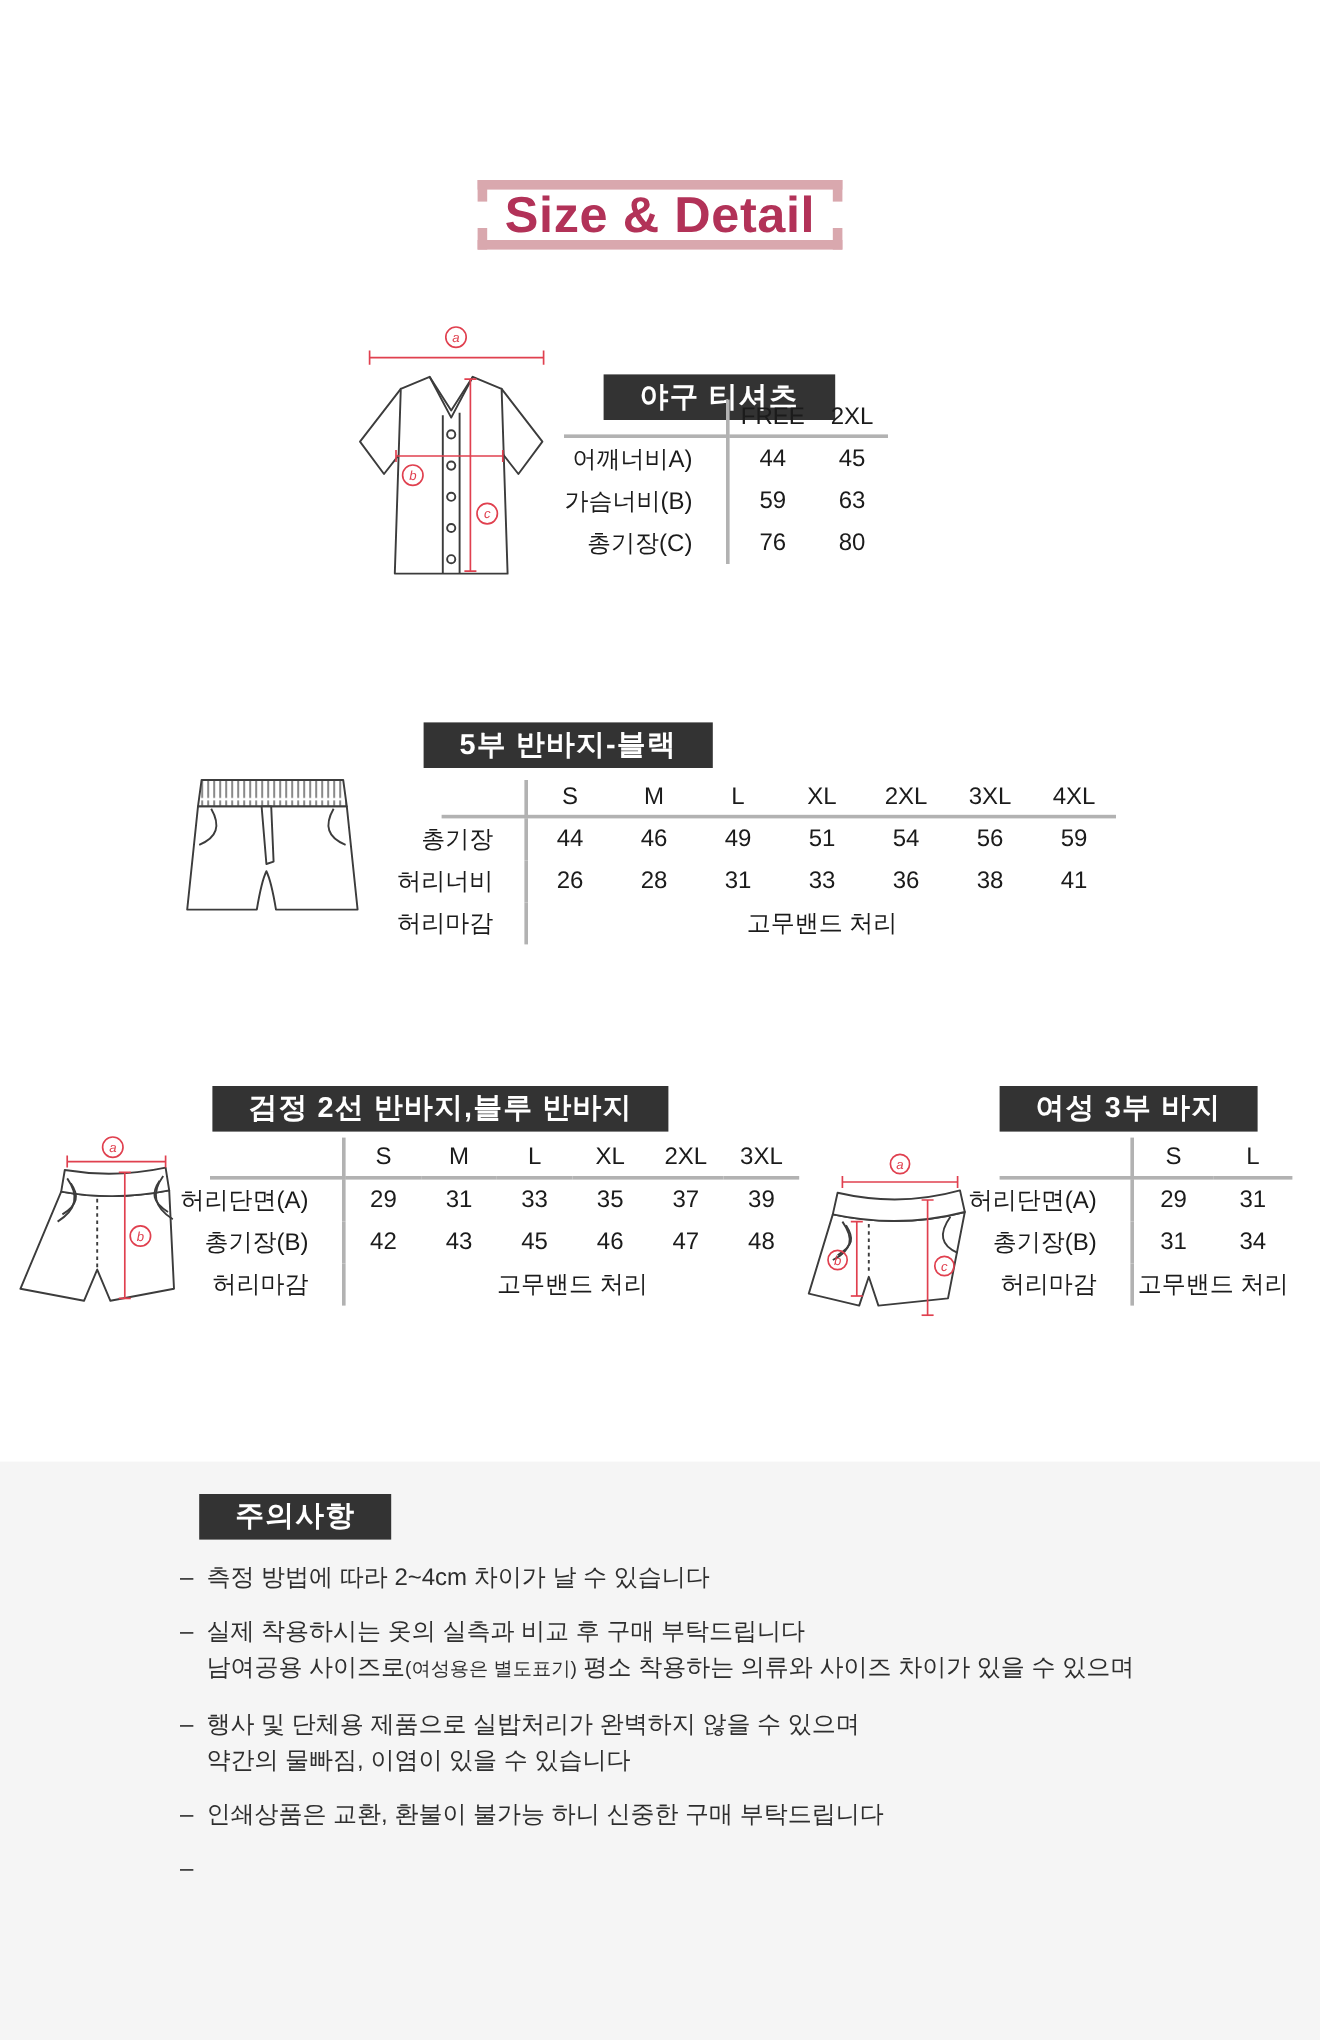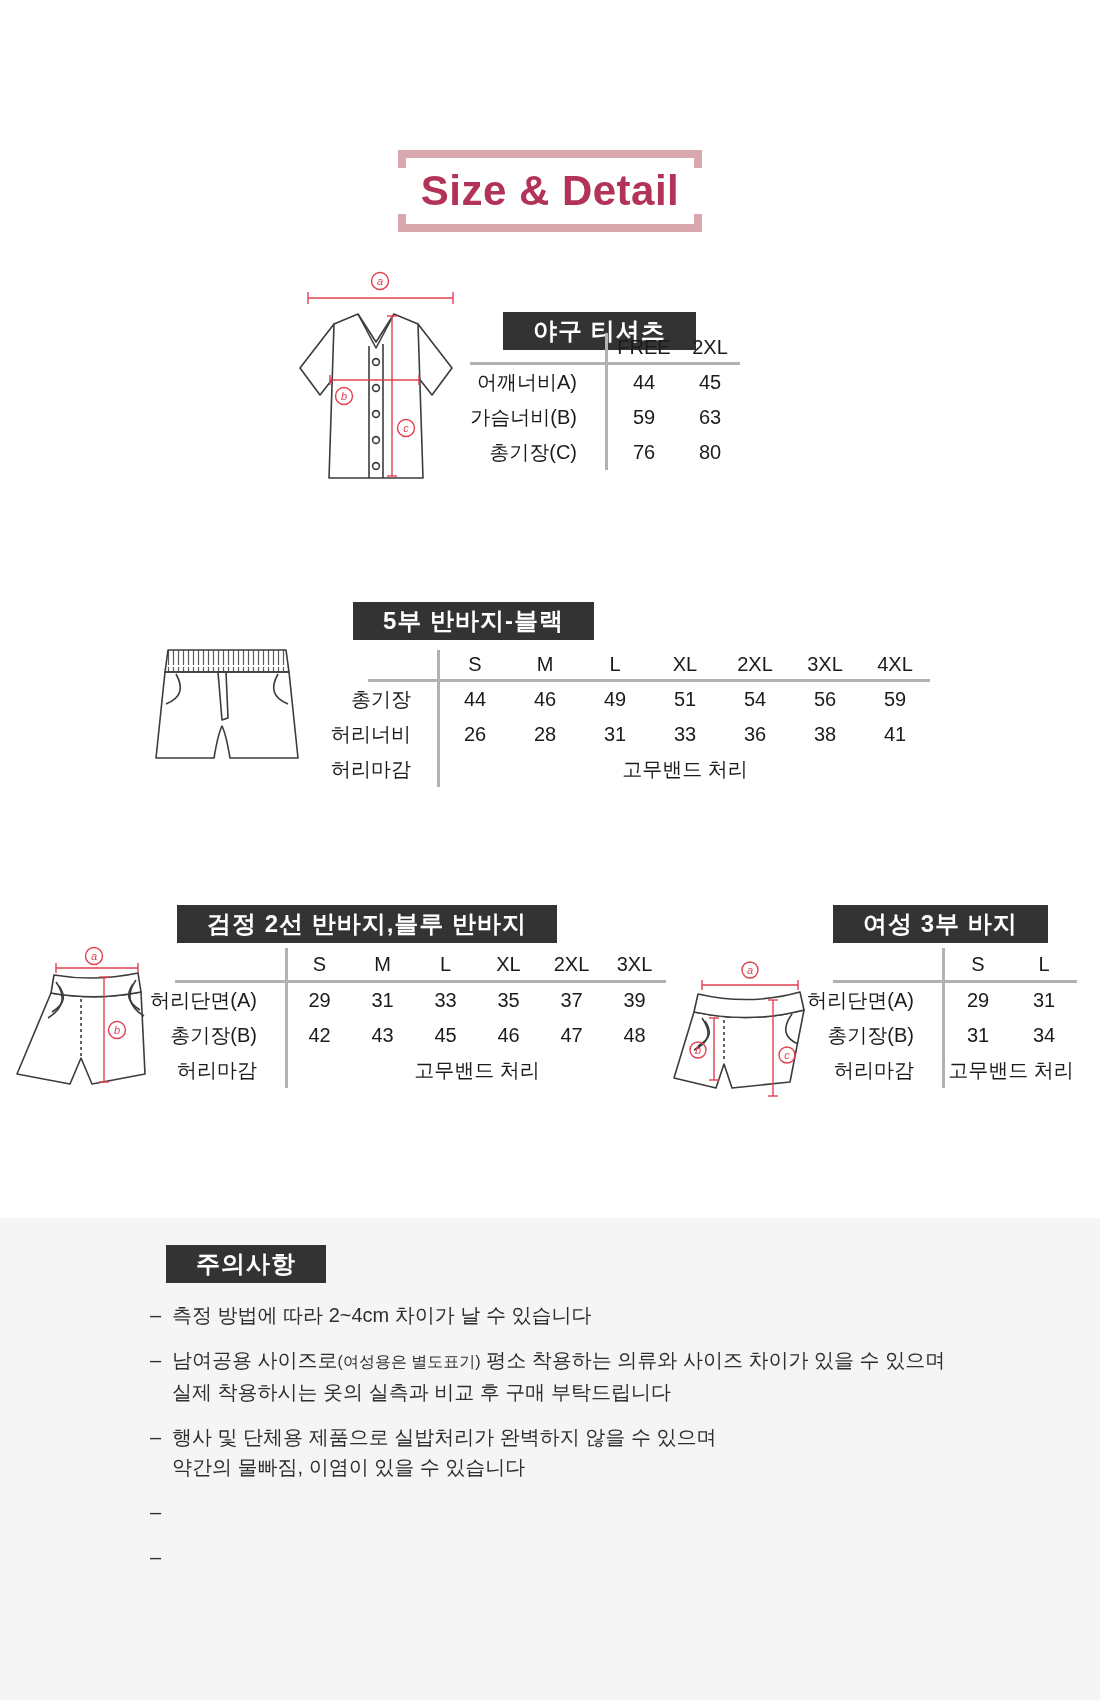--- a/index.html
+++ b/index.html
@@ -1,20 +1,20 @@
 <!DOCTYPE html>
 <html><head>
 <meta charset="utf-8">
 <style>
   * { margin:0; padding:0; box-sizing:border-box; }
   body { background:#fff; font-family:"Liberation Sans", sans-serif; }
   .canvas { position:relative; width:1100px; height:1700px; background:#ffffff; overflow:hidden; }
 
   
-  .hero { position:absolute; left:398px; top:150px; width:304px; height:82px; }
+  .hero { position:absolute; left:398px; top:150px; width:304px; height:58px; }
   .bk-top { position:absolute; top:0; left:0; width:100%; height:18px;
             border-top:8px solid #d9a8ae; border-left:8px solid #d9a8ae; border-right:8px solid #d9a8ae; }
   .bk-bot { position:absolute; bottom:0; left:0; width:100%; height:18px;
             border-bottom:8px solid #d9a8ae; border-left:8px solid #d9a8ae; border-right:8px solid #d9a8ae; }
   .hero-title { position:absolute; left:0; top:0; width:100%; height:100%;
                 display:flex; align-items:center; justify-content:center;
                 font-size:42px; font-weight:bold; color:#b23258; letter-spacing:0.5px; }
 
   
   .tbox { position:absolute; background:#333333; color:#ffffff; font-size:24px; font-weight:bold;
@@ -260,32 +260,35 @@
   <div class="notes">
     <div class="note">
       <span class="dash">–</span>
       <div>
         <div>측정 방법에 따라 2~4cm 차이가 날 수 있습니다</div>
       </div>
     </div>
     <div class="note">
       <span class="dash">–</span>
       <div>
+        <div>실제 착용하시는 옷의 실측과 비교 후 구매 부탁드립니다</div>
         <div><span>남여공용 사이즈로</span><span class="sm">(여성용은 별도표기)</span><span> 평소 착용하는 의류와 사이즈 차이가 있을 수 있으며</span></div>
-        <div>실제 착용하시는 옷의 실측과 비교 후 구매 부탁드립니다</div>
       </div>
     </div>
     <div class="note">
       <span class="dash">–</span>
       <div>
         <div>행사 및 단체용 제품으로 실밥처리가 완벽하지 않을 수 있으며</div>
         <div>약간의 물빠짐, 이염이 있을 수 있습니다</div>
       </div>
     </div>
     <div class="note">
       <span class="dash">–</span>
+      <div>
+        <div>인쇄상품은 교환, 환불이 불가능 하니 신중한 구매 부탁드립니다</div>
+      </div>
     </div>
     <div class="note">
       <span class="dash">–</span>
     </div>
   </div>
 
 </div>
 
 </body></html>

